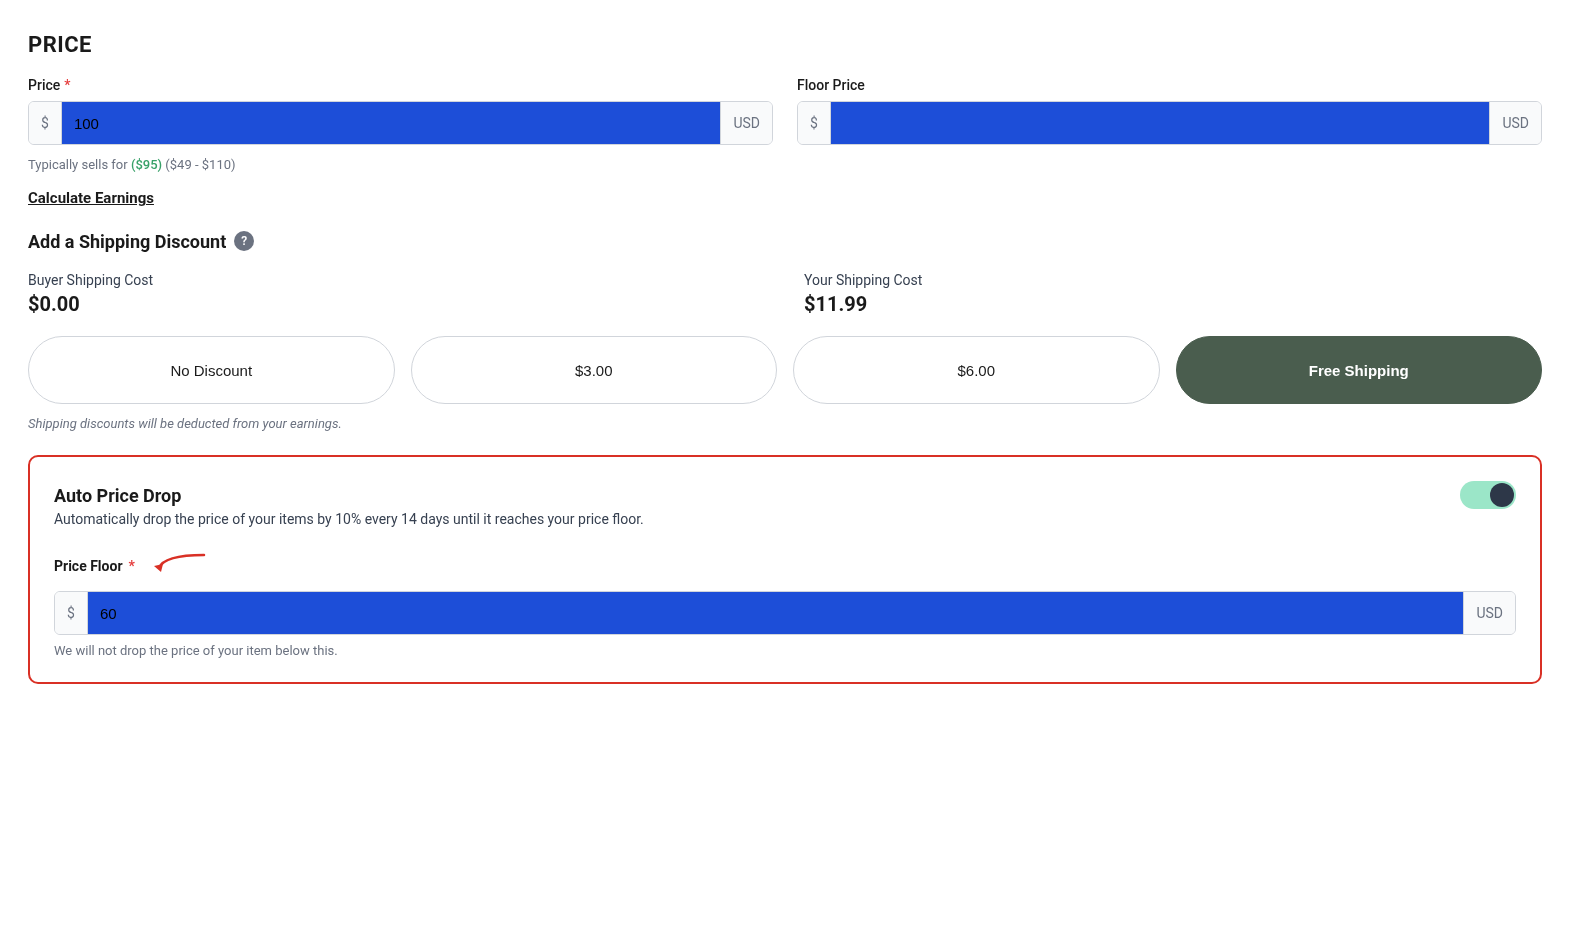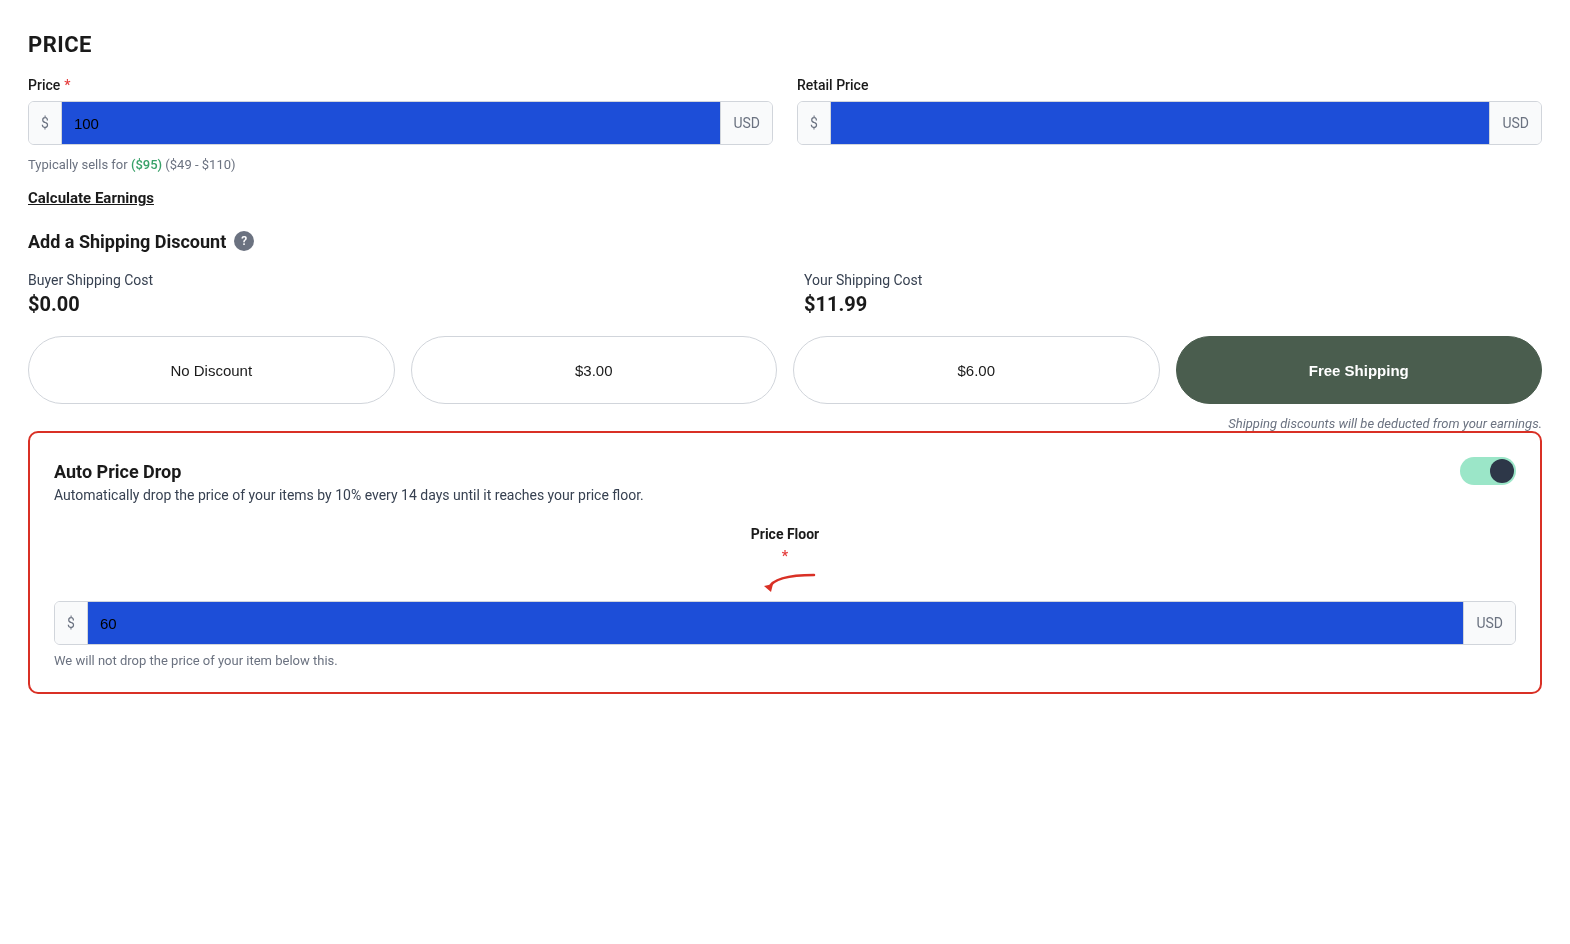--- a/index.html
+++ b/index.html
@@ -169,21 +169,21 @@
       background: #4a5d4e;
       color: #fff;
       border-color: #4a5d4e;
       font-weight: 600;
     }
 
     .shipping-note {
       font-size: 13px;
       color: #6b7280;
       font-style: italic;
-      text-align: right;
+      margin-bottom: 24px;
     }
 
     .auto-price-drop-box {
       border: 2.5px solid #d93025;
       border-radius: 10px;
       padding: 24px;
       position: relative;
     }
 
     .auto-price-drop-header {
@@ -228,24 +228,24 @@
     .auto-price-drop-desc {
       font-size: 14px;
       color: #374151;
       margin-bottom: 20px;
       line-height: 1.5;
     }
 
     .price-floor-label {
       font-size: 14px;
       font-weight: 700;
+      margin-bottom: 10px;
       display: flex;
       align-items: center;
       gap: 6px;
-      flex-direction: column;
     }
 
     .arrow-icon {
       display: inline-block;
       margin-left: 8px;
     }
 
     .price-floor-hint {
       font-size: 13px;
       color: #6b7280;
@@ -269,21 +269,21 @@
     </div>
     <div class="input-wrapper">
       <span class="input-prefix">$</span>
       <input type="text" value="100" style="">
       <span class="input-suffix">USD</span>
     </div>
   </div>
 
   <div class="price-field">
     <div class="field-label">
-      <span>Retail Price</span>
+      <span>Floor Price</span>
     </div>
     <div class="input-wrapper">
       <span class="input-prefix">$</span>
       <input type="text" style="">
       <span class="input-suffix">USD</span>
     </div>
   </div>
 </div>
 
 <div class="price-hint">

